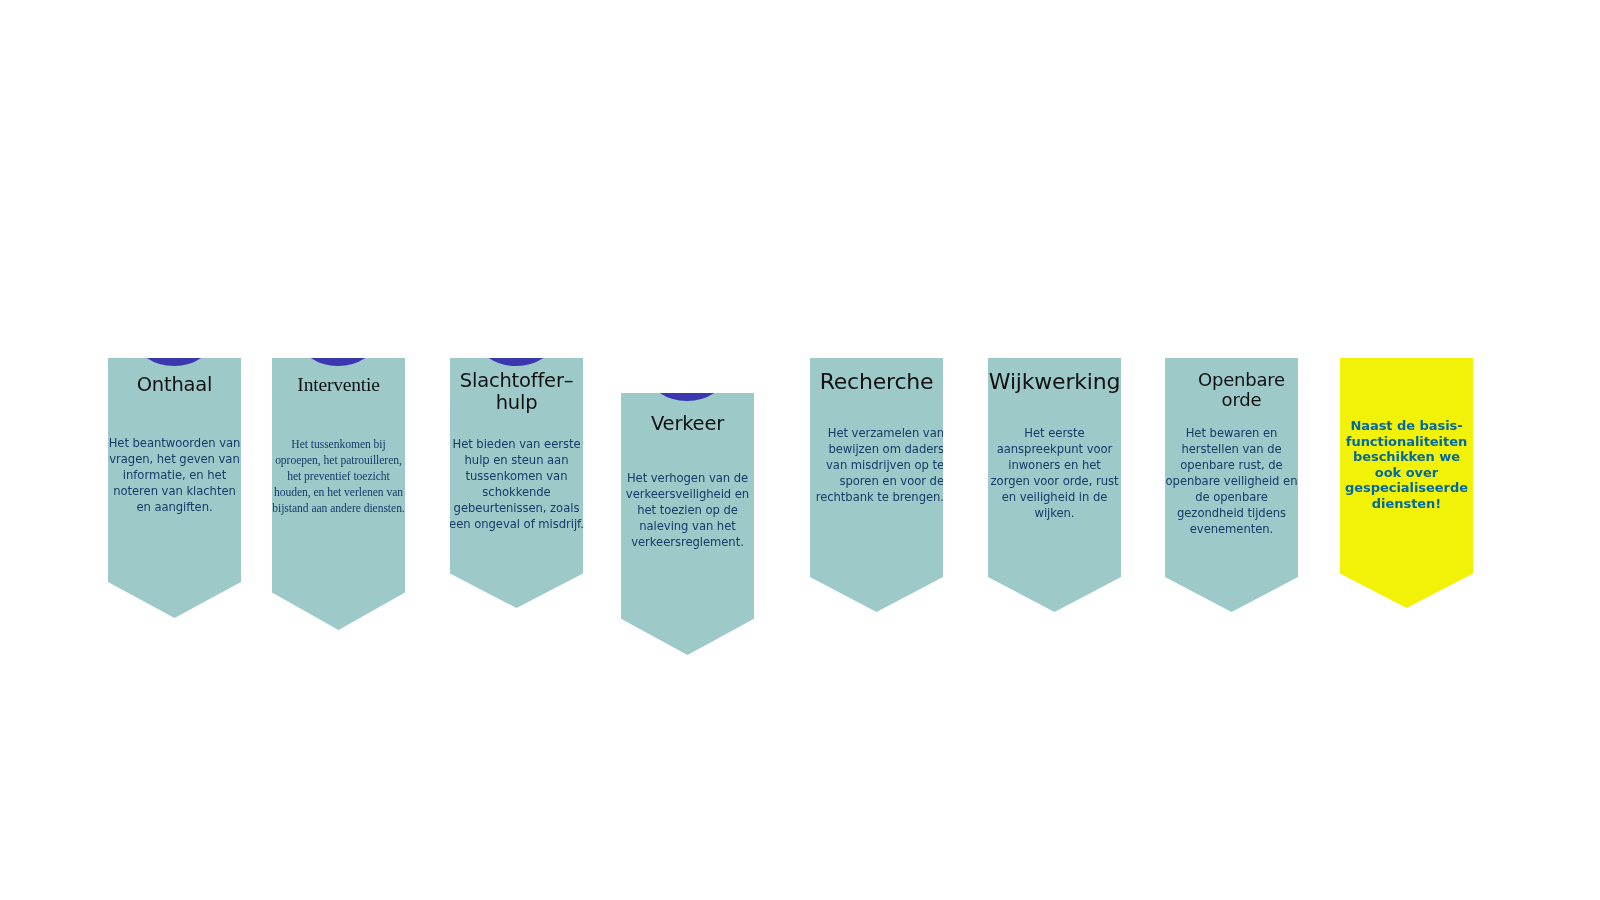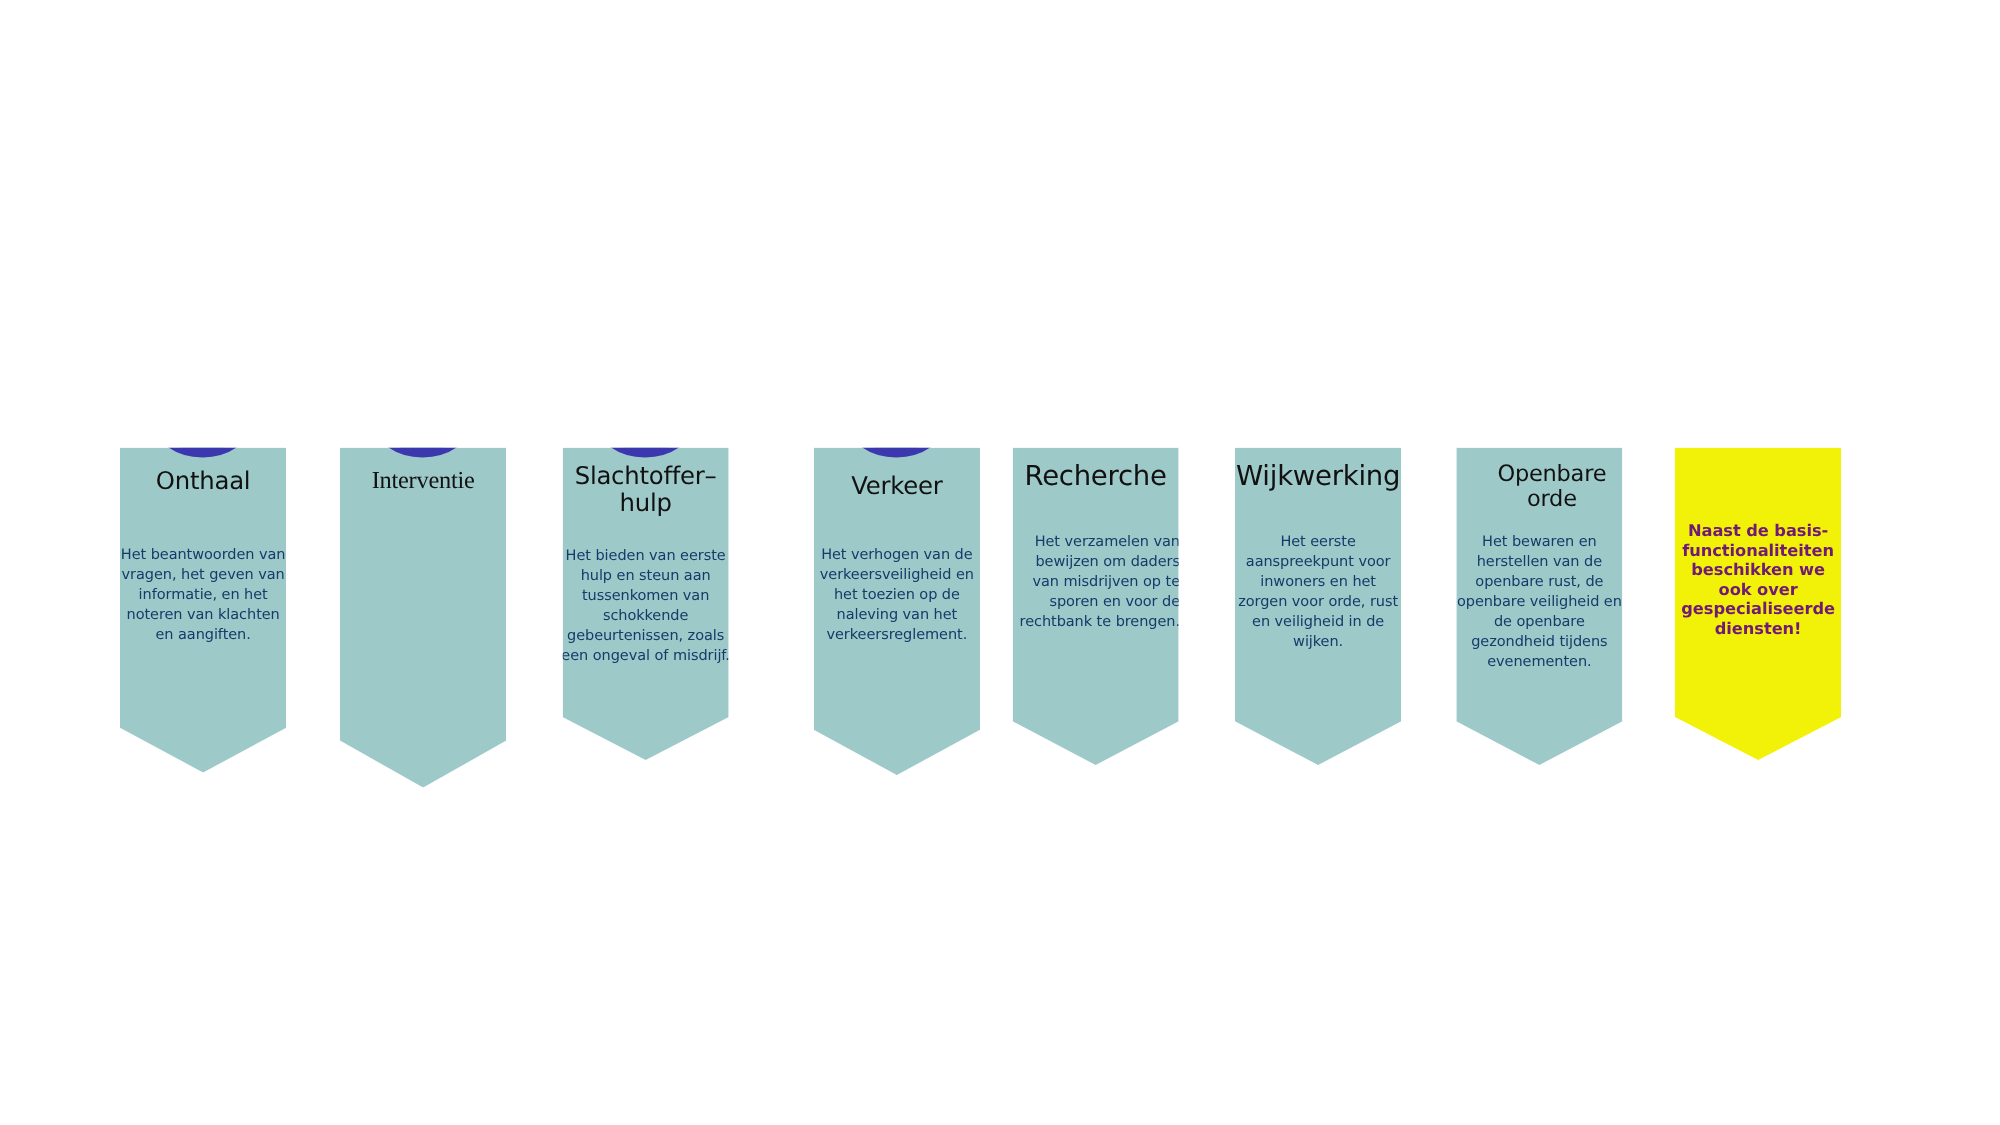--- a/index.html
+++ b/index.html
@@ -62,21 +62,21 @@
     left: -1px;
     right: -1px;
     text-align: center;
     font-size: 11.6px;
     line-height: 1.38;
     color: #173a69;
     font-weight: 500;
     letter-spacing: -0.05px;
   }
   .card-body.accent-text {
-    color: #701a75;
+    color: #0369a1;
     font-size: 13px;
     line-height: 1.2;
     font-weight: 600;
   }
 
   
   .badge {
     position: absolute;
     width: 100px;
     height: 100px;
@@ -102,21 +102,21 @@
     stroke-width: 2.1;
     stroke-linecap: round;
     stroke-linejoin: round;
   }
 </style>
 </head>
 <body>
 
 <div id="board">
 
-  <div class="card" style="left:96px;text-decoration:underline;">
+  <div class="card" style="left:108px;text-decoration:underline;">
     <div class="banner" style="height:260px;">
       <div class="badge">
         <svg viewBox="0 0 64 64" aria-hidden="true">
           <g class="ico">
             <circle cx="32" cy="15" r="5"></circle>
             <path d="M25 33v-6a7 7 0 0 1 14 0v6"></path>
             <circle cx="48" cy="13" r="5.5"></circle>
             <path d="M41.5 48V26a6.5 6.5 0 0 1 13 0v22"></path>
             <path d="M47 34h8"></path>
             <rect x="8" y="33" width="30" height="15" rx="1.5"></rect>
@@ -148,20 +148,21 @@
             <path d="M26 37v4h4"></path>
             <circle cx="33" cy="40" r="3"></circle>
             <circle cx="48" cy="40" r="3"></circle>
             <rect x="37" y="22" width="7" height="3" rx="1.2"></rect>
             <path d="M34 32h14"></path>
             <path d="M37 29h8" stroke-width="1.4"></path>
           </g>
         </svg>
       </div>
       <div class="card-title">Interventie</div>
+      <div class="card-body" style="top:79px;">Het tussenkomen bij oproepen, het patrouilleren, het preventief toezicht houden, en het verlenen van bijstand aan andere diensten.</div>
     </div>
   </div>
 
   <div class="card" style="left:450px;">
     <div class="banner" style="height:250px;">
       <div class="badge">
         <svg viewBox="0 0 64 64" aria-hidden="true">
           <g class="ico">
             <circle cx="23" cy="14" r="6"></circle>
             <circle cx="40" cy="17" r="4.5"></circle>
@@ -171,21 +172,21 @@
             <path d="M35 24c4-2 9 1 12 4l5 5c2 2 1 5-2 5-2 0-4-2-6-3"></path>
             <path d="M14 40h9"></path>
           </g>
         </svg>
       </div>
       <div class="card-title" style="top:12px;">Slachtoffer–<br>hulp</div>
       <div class="card-body" style="top:79px;">Het bieden van eerste hulp en steun aan tussenkomen van schokkende gebeurtenissen, zoals een ongeval of misdrijf.</div>
     </div>
   </div>
 
-  <div class="card" style="left:651px;">
+  <div class="card" style="left:621px;margin-top:35px;">
     <div class="banner" style="height:262px;">
       <div class="badge">
         <svg viewBox="0 0 64 64" aria-hidden="true">
           <g class="ico" stroke-width="1.9">
             <path d="M20 12h22l4 7h2a2 2 0 0 1 2 2v4H16v-4a2 2 0 0 1 2-2h2z"></path>
             <path d="M22 12l-2 7"></path>
             <path d="M24 8h16" stroke-width="1.4"></path>
             <path d="M26 6h12" stroke-width="1.4"></path>
             <path d="M10 22h20l4 7h2a2 2 0 0 1 2 2v4H6v-4a2 2 0 0 1 2-2h2z"></path>
             <path d="M12 22l-2 7"></path>

